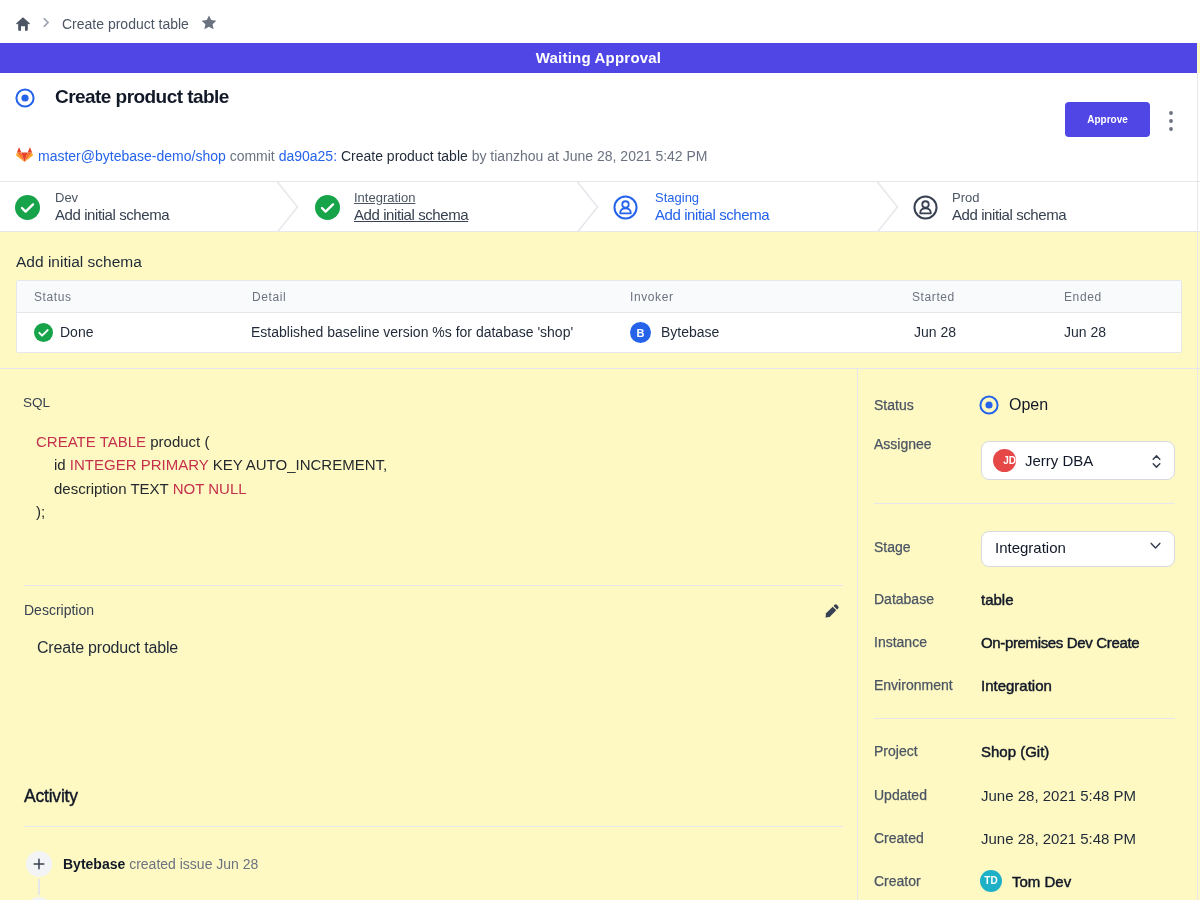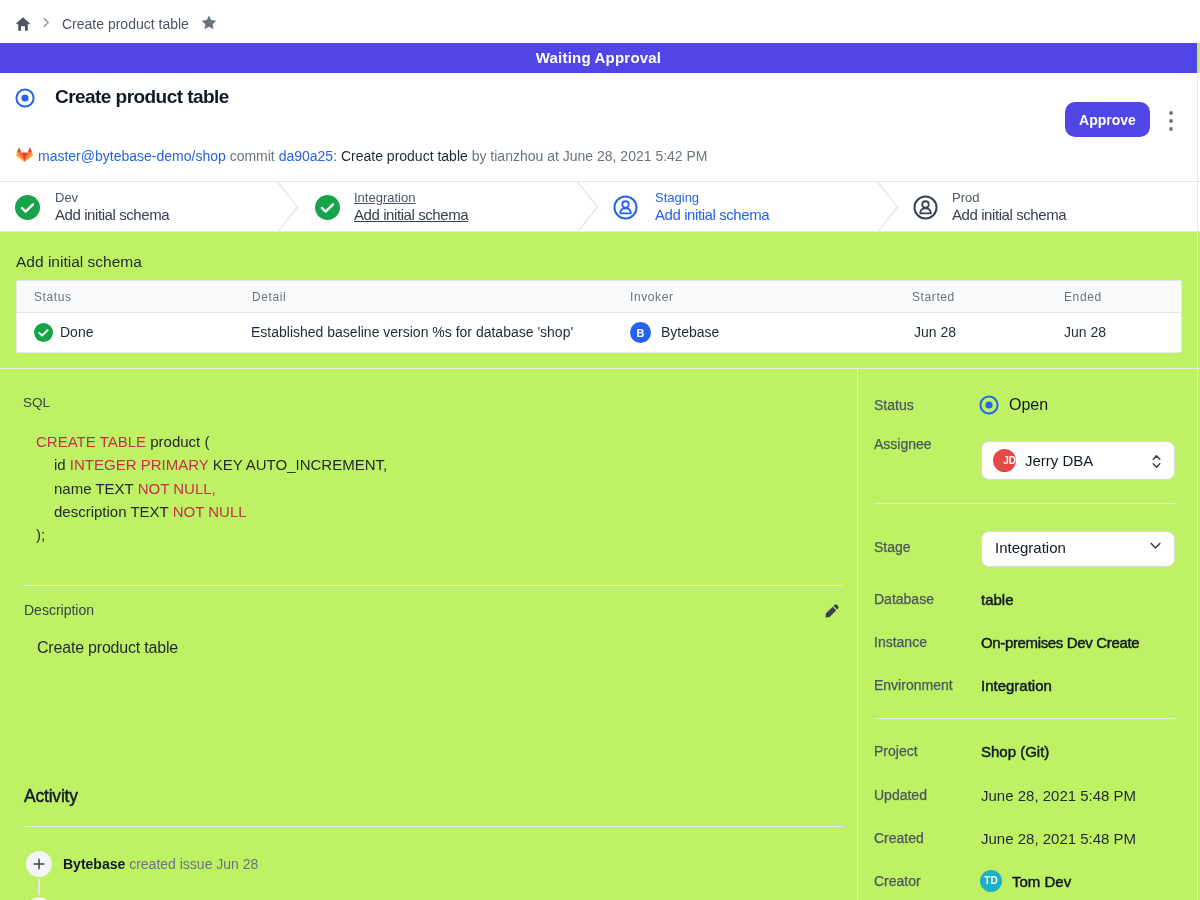--- a/index.html
+++ b/index.html
@@ -1,35 +1,35 @@
 <!DOCTYPE html>
 <html><head>
 <meta charset="utf-8">
 <style>
 * { margin:0; padding:0; box-sizing:border-box; }
 html,body { width:1200px; height:900px; background:#fff; font-family:"Liberation Sans", sans-serif; overflow:hidden; }
-#page { position:relative; width:1200px; height:900px; overflow:hidden; background:#bef264; }
+#page { position:relative; width:1200px; height:900px; overflow:hidden; background:#fef9c3; }
 .abs { position:absolute; }
 
 
 #crumb { top:0; left:0; width:1200px; height:43px; background:#fff; }
 #crumb .txt { left:62px; top:16px; font-size:14px; color:#4b5563; }
 
 
 #banner { top:43px; left:0; width:1197px; height:30px; background:#4f46e5; color:#fff; text-align:center; font-size:15px; font-weight:700; line-height:30px; letter-spacing:.2px; }
 
 
 #head { top:73px; left:0; width:1200px; height:109px; background:#fff; border-bottom:1px solid #e5e7eb; }
 #title { left:55px; top:86px; font-size:19px; font-weight:700; color:#111827; letter-spacing:-0.55px; }
 #meta { left:16px; top:124px; font-size:14px; color:#6b7280; }
 #meta b { color:#374151; font-weight:700; }
 #commit { left:38px; top:148px; font-size:14px; color:#6b7280; }
 #commit a { color:#2563eb; text-decoration:none; }
 #commit .dark { color:#1f2937; }
-#approve { left:1065px; top:102px; width:85px; height:35px; background:#4f46e5; color:#fff; border:none; border-radius:10px; font-size:14px; font-weight:700; font-family:"Liberation Sans",sans-serif; }
+#approve { left:1065px; top:102px; width:85px; height:35px; background:#4f46e5; color:#fff; border:none; border-radius:4px; font-size:10px; font-weight:700; font-family:"Liberation Sans",sans-serif; }
 
 
 #pipe { top:182px; left:0; width:1200px; height:50px; background:#fff; border-bottom:1px solid #e5e7eb; }
 .stage-small { font-size:13px; color:#4b5563; }
 .stage-main { font-size:15px; color:#374151; letter-spacing:-0.42px; }
 .st-blue { color:#2563eb !important; font-weight:400; }
 .und { text-decoration:underline; }
 
 
 #taskhead { left:16px; top:253px; font-size:15.5px; color:#1f2937; }
@@ -171,21 +171,20 @@
   </div>
 
   <div id="hr1" class="abs"></div>
   <div id="vline" class="abs"></div>
   <div id="scrolledge" class="abs"></div>
 
   <div id="sqllabel" class="abs">SQL</div>
   <div id="code" class="abs">
     <div><span class="kw">CREATE TABLE</span> product (</div>
     <div class="ind">id <span class="kw">INTEGER PRIMARY</span> KEY AUTO_INCREMENT,</div>
-    <div class="ind">name TEXT <span class="kw">NOT NULL,</span></div>
     <div class="ind">description TEXT <span class="kw">NOT NULL</span></div>
     <div>);</div>
   </div>
   <div id="hr2" class="abs"></div>
   <div id="desclabel" class="abs">Description</div>
   <svg class="abs" style="left:823px;top:603px" width="17" height="17" viewBox="0 0 20 20">
       <path fill="#374151" d="M13.6 2.2 a1.9 1.9 0 0 1 2.7 0 l1.5 1.5 a1.9 1.9 0 0 1 0 2.7 l-1.2 1.2 -4.2-4.2 Z"></path>
       <path fill="#374151" d="M11.4 4.4 l4.2 4.2 -7.8 7.8 -4.9.7 .7-4.9 Z"></path>
     </svg>
   <div id="descbody" class="abs">Create product table</div>

